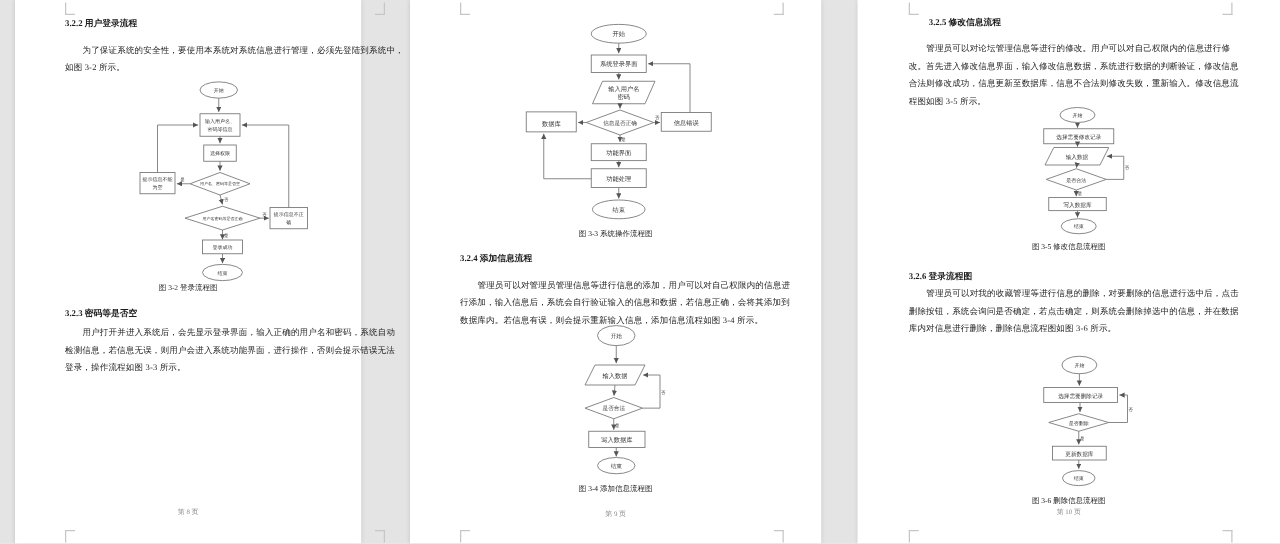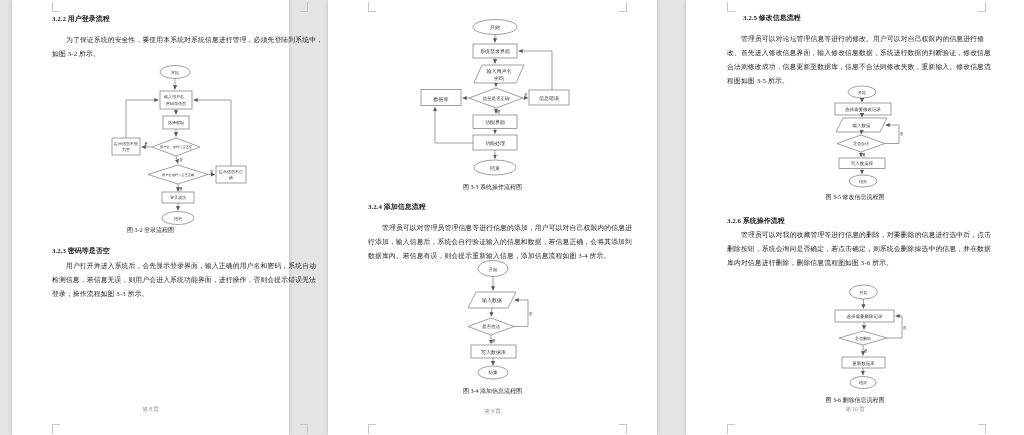--- a/index.html
+++ b/index.html
@@ -206,21 +206,21 @@
       <line class="e" x1="175" y1="152" x2="175" y2="157" marker-end="url(#a4)"></line>
       <text class="lbl" x="178" y="156">是</text>
       <rect class="s" x="153" y="158" width="46" height="10.5"></rect>
       <text class="t45" x="176" y="165.4">写入数据库</text>
       <line class="e" x1="176" y1="168.5" x2="176" y2="174" marker-end="url(#a4)"></line>
       <ellipse class="s" cx="177" cy="181" rx="14" ry="6"></ellipse>
       <text class="t4" x="177" y="182.8">结束</text>
     </svg>
     <div class="cap" style="top:193px">图 3-5 修改信息流程图</div>
 
-    <div class="h" style="left:41px;top:216px">3.2.6 系统操作流程</div>
+    <div class="h" style="left:41px;top:216px">3.2.6 登录流程图</div>
     <div class="bl" style="left:55px;top:230px">管理员可以对我的收藏管理等进行信息的删除，对要删除的信息进行选中后，点击</div>
     <div class="bl" style="left:41px;top:244px">删除按钮，系统会询问是否确定，若点击确定，则系统会删除掉选中的信息，并在数据</div>
     <div class="bl" style="left:41px;top:258px">库内对信息进行删除，删除信息流程图如图 3-6 所示。</div>
 
     <svg class="fc" width="338" height="435" viewBox="0 0 338 435">
       <defs>
         <marker id="a5" markerWidth="8" markerHeight="8" refX="6" refY="3" orient="auto">
           <path d="M0,0L6,3L0,6z" fill="#555"></path>
         </marker>
       </defs>

